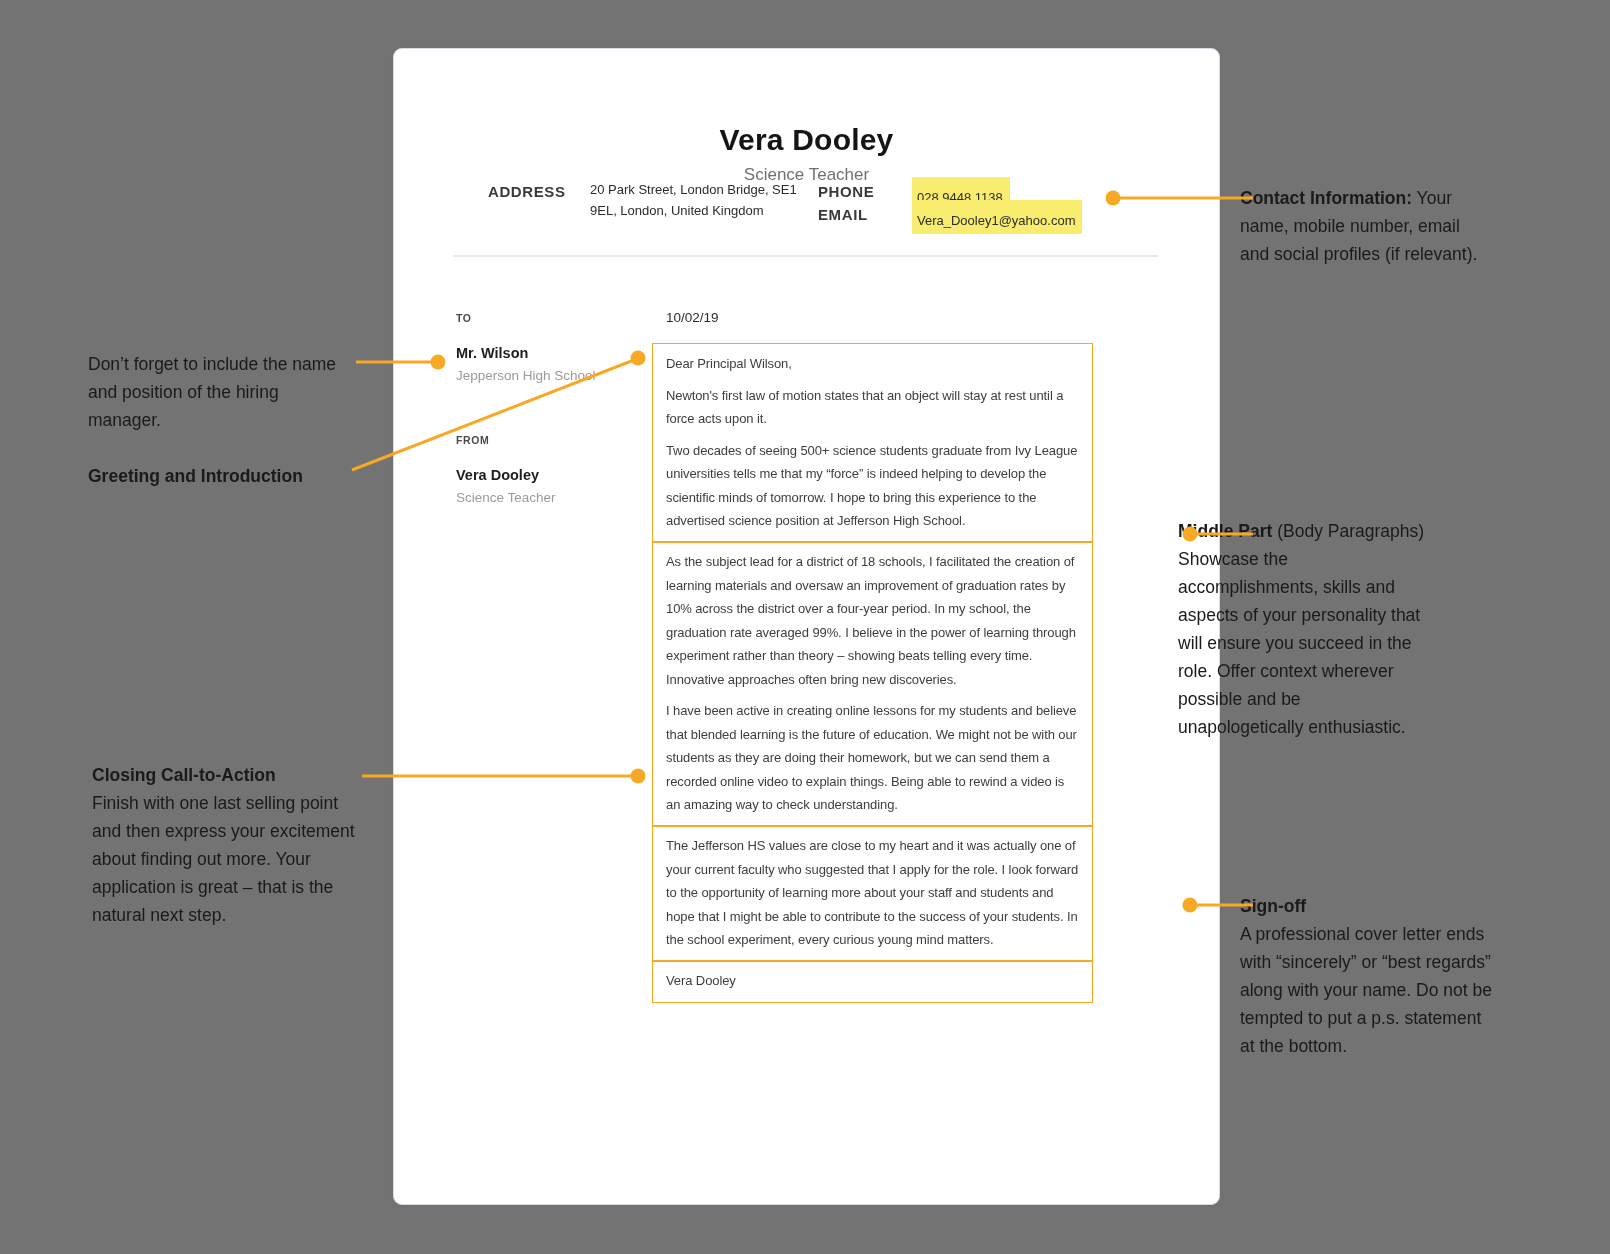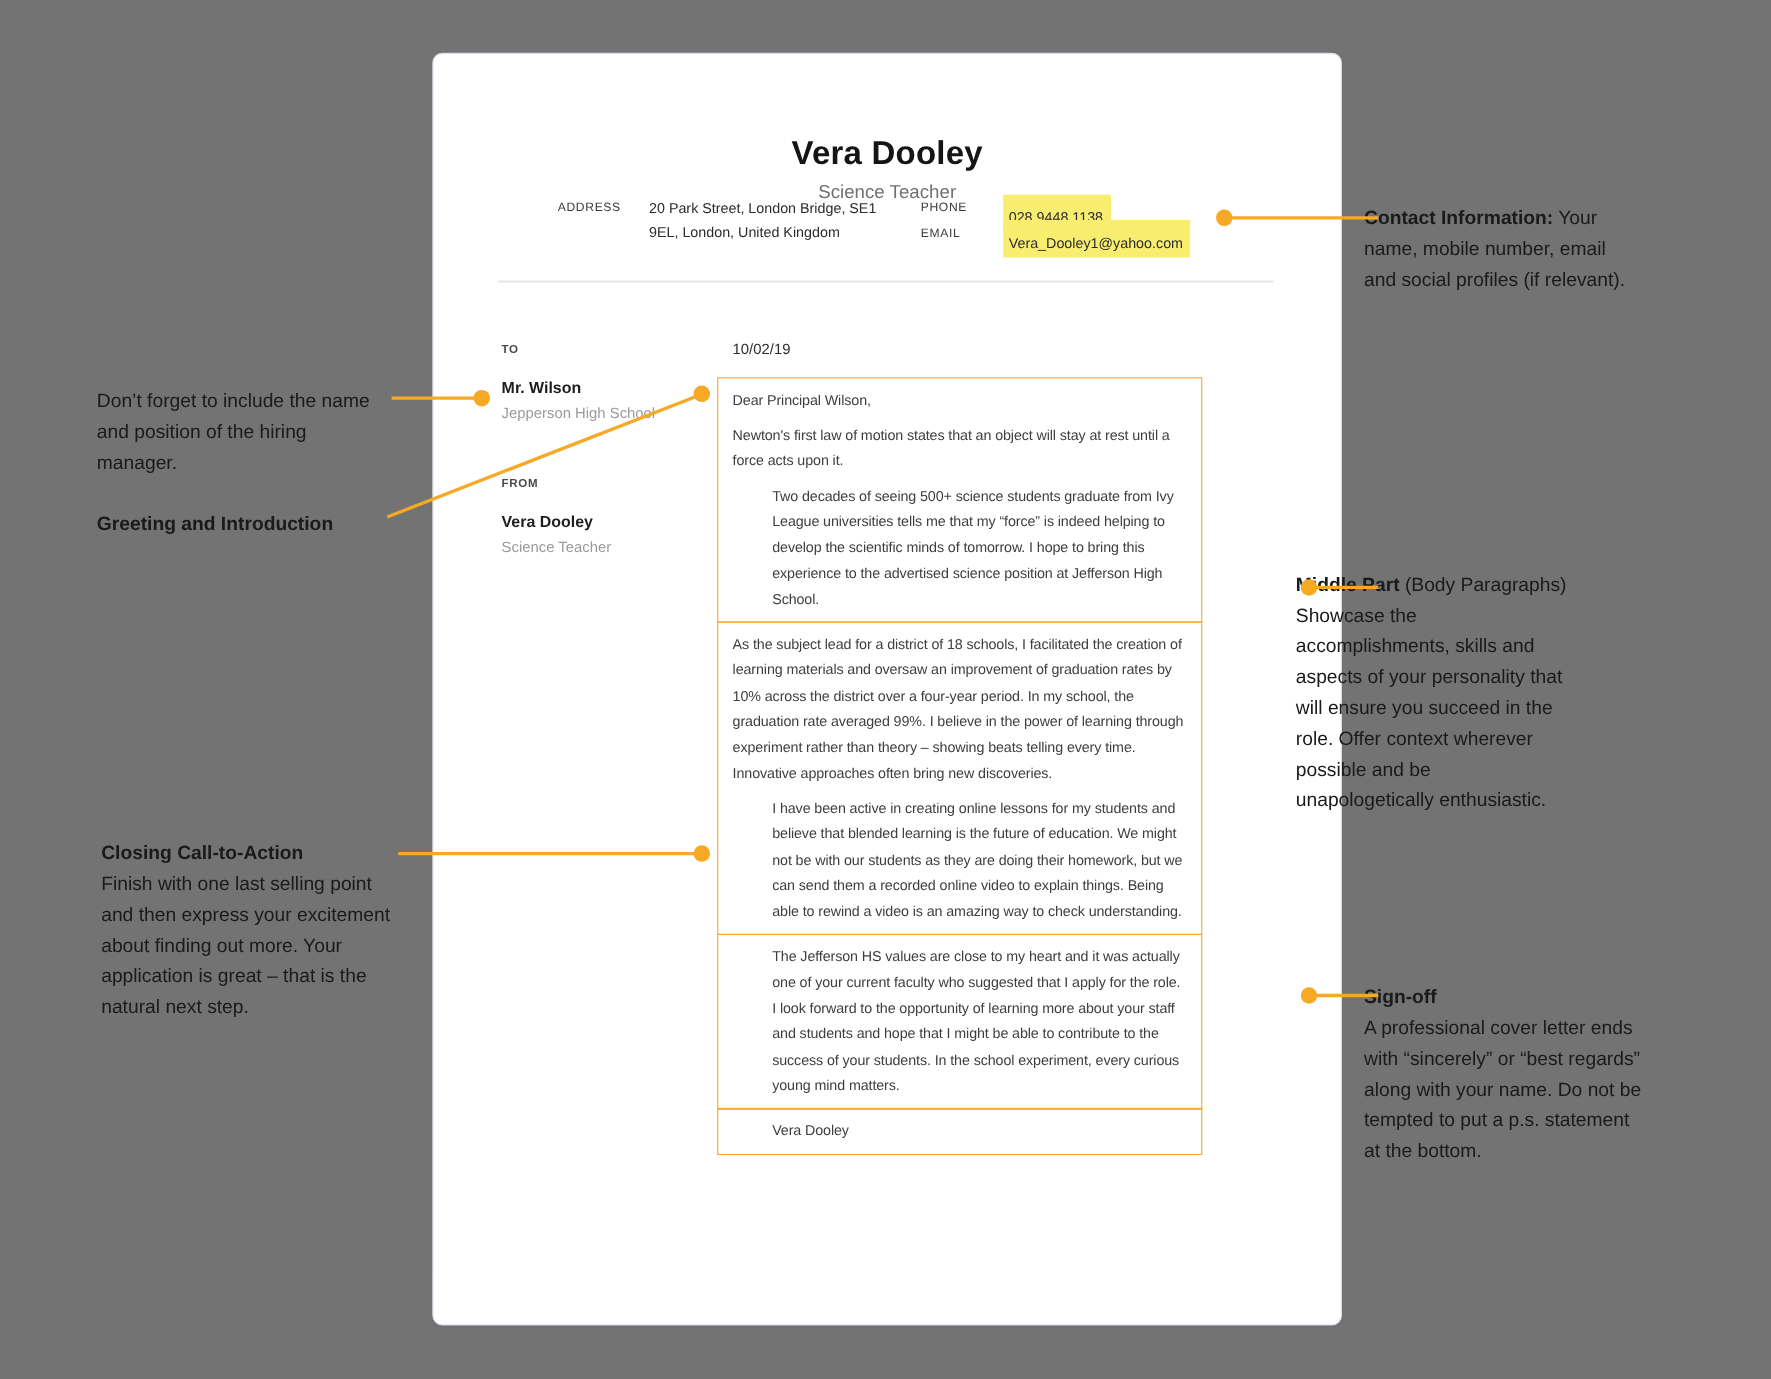--- a/index.html
+++ b/index.html
@@ -5,35 +5,35 @@
   html,body{margin:0;padding:0;background:#edeff4;}
   .stage{position:relative;width:1610px;height:1254px;background:#737373;overflow:hidden;
          font-family:"Liberation Sans",sans-serif;}
   .card{position:absolute;left:393px;top:48px;width:825px;height:1155px;background:#ffffff;
         border:1px solid #d9dde8;border-radius:9px;box-shadow:0 1px 3px rgba(40,50,90,.05);}
   
   .doc-name{position:absolute;left:0;top:74px;width:100%;text-align:center;
             font-size:30px;font-weight:700;color:#151515;letter-spacing:.2px;}
   .doc-title{position:absolute;left:0;top:116px;width:100%;text-align:center;
              font-size:17px;color:#707070;}
-  .lbl{position:absolute;font-size:11px;font-weight:400;color:#3a3a3a;letter-spacing:.6px;margin-left:19px;}
+  .lbl{position:absolute;font-size:15px;font-weight:700;color:#3a3a3a;letter-spacing:.6px;}
   .val{position:absolute;font-size:13px;color:#2c2c2c;line-height:21px;}
   .hl{background:#f8ed6e;padding:10px 7px 3px 5px;display:inline-block;}
   .divider{position:absolute;left:59px;top:206px;width:705px;height:2px;background:#e7e7e9;}
   
   .side-lbl{position:absolute;left:62px;font-size:10.5px;font-weight:700;color:#4a4a4a;letter-spacing:.6px;}
   .side-name{position:absolute;left:62px;font-size:14.5px;font-weight:700;color:#1e1e1e;}
   .side-sub{position:absolute;left:62px;font-size:13.5px;color:#9a9a9a;}
   .date{position:absolute;left:272px;top:261px;font-size:13.5px;color:#2c2c2c;}
   
   .letter-col{position:absolute;left:258px;top:294px;width:441px;}
   .lbox{border:1.5px solid #f7a824;padding:8px 13px 9px 13px;box-sizing:border-box;}
   .lbox + .lbox{margin-top:-1.5px;}
   .lbox p{margin:0 0 8px 0;font-size:13px;line-height:23.5px;color:#3e3e3e;letter-spacing:-.1px;}
-  .lbox p:last-child{margin-bottom:0;margin-left:36px;}
+  .lbox p:last-child{margin-bottom:0;}
   
   .anno{position:absolute;font-size:17.5px;line-height:28px;color:#1a1a1c;}
   .anno .hd{font-weight:700;}
   .anno p{margin:0;}
   
   .connectors{position:absolute;left:0;top:0;width:1610px;height:1254px;pointer-events:none;z-index:5;}
 </style>
 </head>
 <body>
 

